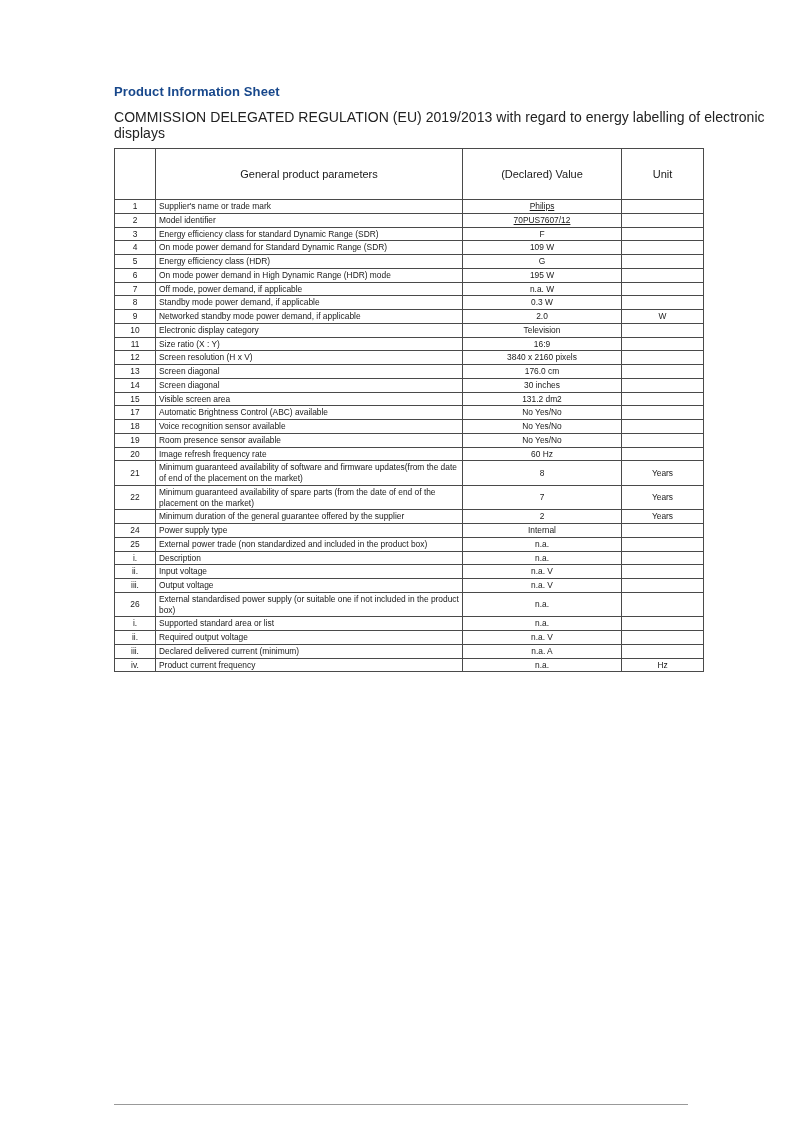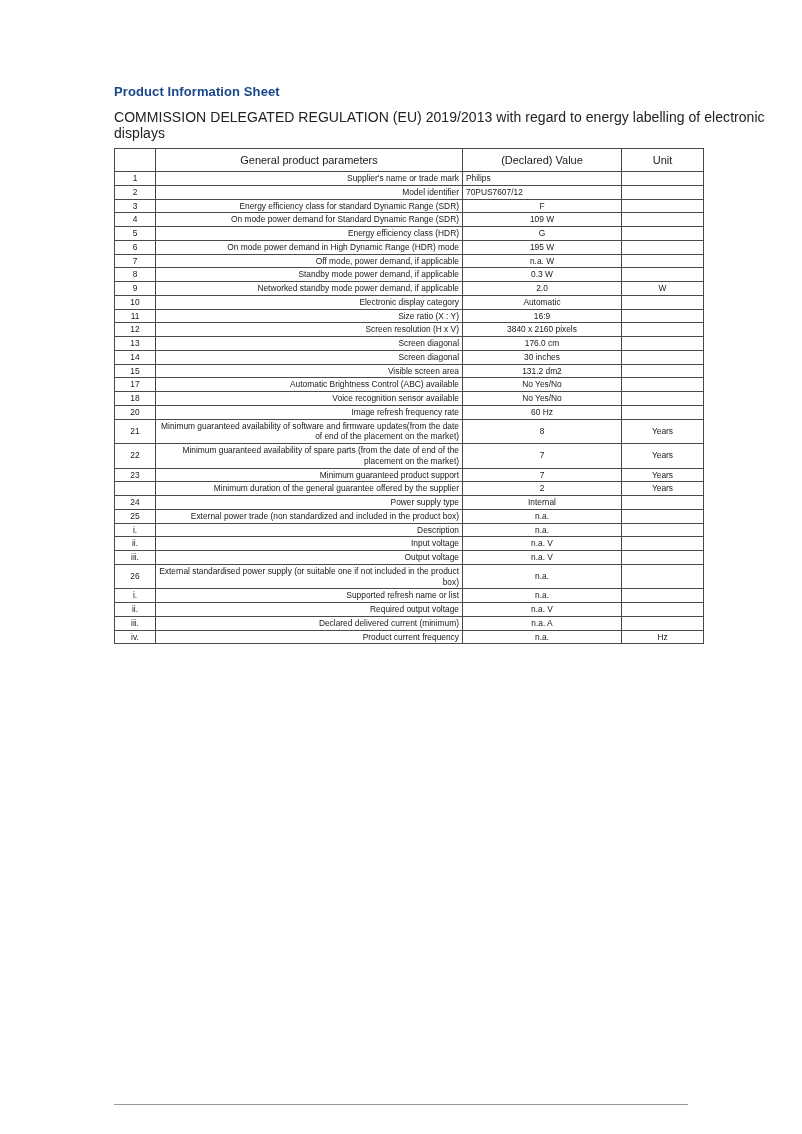--- a/index.html
+++ b/index.html
@@ -53,40 +53,41 @@
     padding: 1px 3px;
     vertical-align: middle;
     line-height: 1.28;
   }
   td.col-num {
     width: 34px;
     text-align: center;
   }
   td.col-param {
     width: 300px;
-    text-align: right;
+    text-align: left;
   }
   td.col-value {
     width: 152px;
     text-align: center;
   }
   td.col-unit {
     width: 75px;
     text-align: center;
   }
   tr.head td {
     font-size: 11px;
     text-align: center;
-    padding: 4px 3px;
+    padding: 18px 3px;
   }
   tr.head td.col-param {
     text-align: center;
   }
   td.left-val {
-    text-align: left;
+    text-align: center;
+    text-decoration: underline;
   }
   .footer-line {
     position: absolute;
     left: 114px;
     top: 1104px;
     width: 574px;
     border-top: 1px solid #999999;
   }
   .footer-text {
     position: absolute;
@@ -162,21 +163,21 @@
         </tr>
         <tr>
           <td class="col-num">9</td>
           <td class="col-param">Networked standby mode power demand, if applicable</td>
           <td class="col-value">2.0</td>
           <td class="col-unit">W</td>
         </tr>
         <tr>
           <td class="col-num">10</td>
           <td class="col-param">Electronic display category</td>
-          <td class="col-value">Automatic</td>
+          <td class="col-value">Television</td>
           <td class="col-unit"></td>
         </tr>
         <tr>
           <td class="col-num">11</td>
           <td class="col-param">Size ratio (X : Y)</td>
           <td class="col-value">16:9</td>
           <td class="col-unit"></td>
         </tr>
         <tr>
           <td class="col-num">12</td>
@@ -204,20 +205,26 @@
         </tr>
         <tr>
           <td class="col-num">17</td>
           <td class="col-param">Automatic Brightness Control (ABC) available</td>
           <td class="col-value">No Yes/No</td>
           <td class="col-unit"></td>
         </tr>
         <tr>
           <td class="col-num">18</td>
           <td class="col-param">Voice recognition sensor available</td>
+          <td class="col-value">No Yes/No</td>
+          <td class="col-unit"></td>
+        </tr>
+        <tr>
+          <td class="col-num">19</td>
+          <td class="col-param">Room presence sensor available</td>
           <td class="col-value">No Yes/No</td>
           <td class="col-unit"></td>
         </tr>
         <tr>
           <td class="col-num">20</td>
           <td class="col-param">Image refresh frequency rate</td>
           <td class="col-value">60 Hz</td>
           <td class="col-unit"></td>
         </tr>
         <tr>
@@ -226,26 +233,20 @@
           <td class="col-value">8</td>
           <td class="col-unit">Years</td>
         </tr>
         <tr>
           <td class="col-num">22</td>
           <td class="col-param">Minimum guaranteed availability of spare parts (from the date of end of the placement on the market)</td>
           <td class="col-value">7</td>
           <td class="col-unit">Years</td>
         </tr>
         <tr>
-          <td class="col-num">23</td>
-          <td class="col-param">Minimum guaranteed product support</td>
-          <td class="col-value">7</td>
-          <td class="col-unit">Years</td>
-        </tr>
-        <tr>
           <td class="col-num"></td>
           <td class="col-param">Minimum duration of the general guarantee offered by the supplier</td>
           <td class="col-value">2</td>
           <td class="col-unit">Years</td>
         </tr>
         <tr>
           <td class="col-num">24</td>
           <td class="col-param">Power supply type</td>
           <td class="col-value">Internal</td>
           <td class="col-unit"></td>
@@ -275,21 +276,21 @@
           <td class="col-unit"></td>
         </tr>
         <tr>
           <td class="col-num">26</td>
           <td class="col-param">External standardised power supply (or suitable one if not included in the product box)</td>
           <td class="col-value">n.a.</td>
           <td class="col-unit"></td>
         </tr>
         <tr>
           <td class="col-num">i.</td>
-          <td class="col-param"> Supported refresh name or list</td>
+          <td class="col-param"> Supported standard area or list</td>
           <td class="col-value">n.a.</td>
           <td class="col-unit"></td>
         </tr>
         <tr>
           <td class="col-num">ii.</td>
           <td class="col-param">Required output voltage</td>
           <td class="col-value">n.a. V</td>
           <td class="col-unit"></td>
         </tr>
         <tr>

